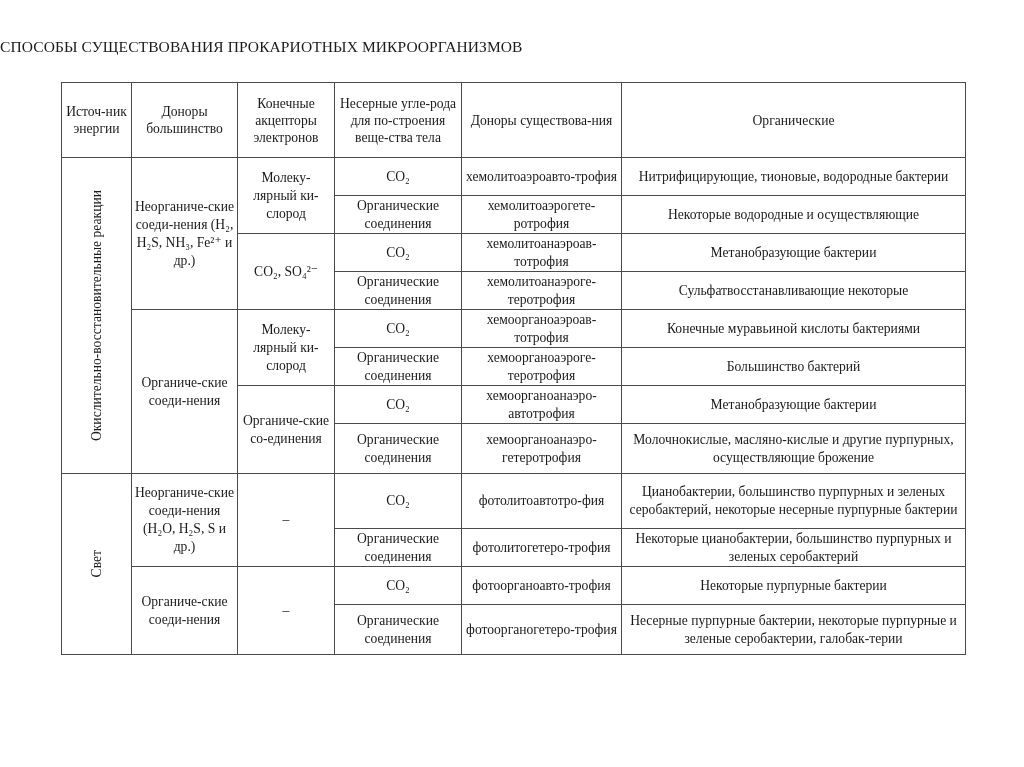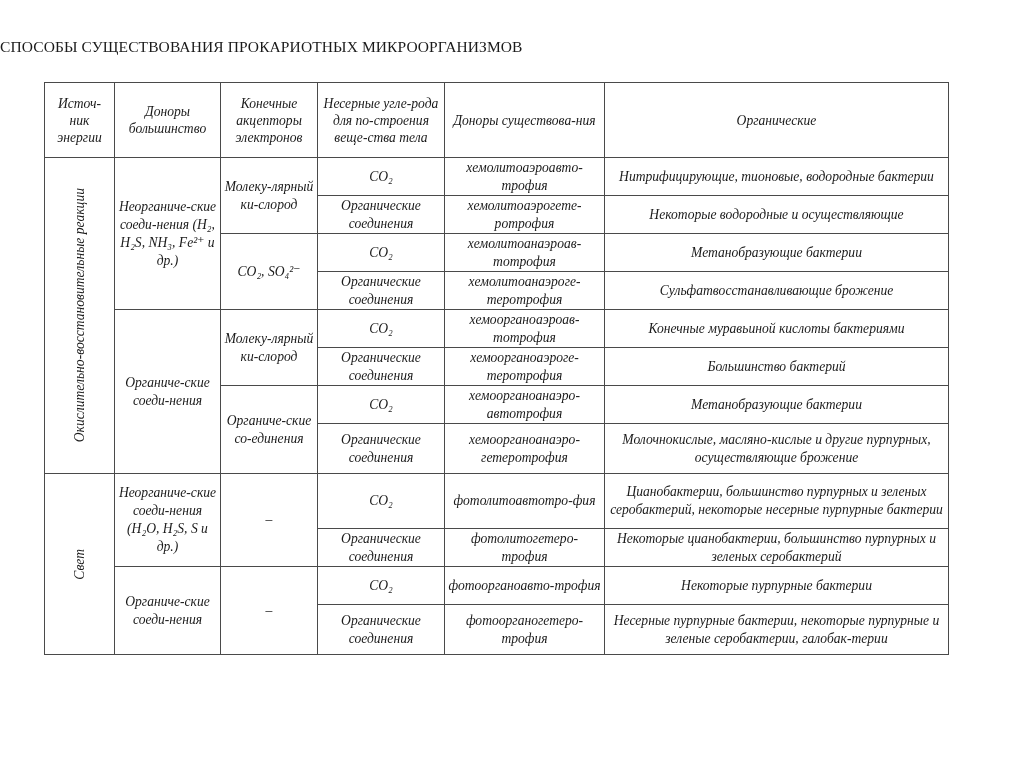--- a/index.html
+++ b/index.html
@@ -1,21 +1,21 @@
 <!DOCTYPE html>
 <html><head>
 <meta charset="utf-8">
 <style>
   html, body { margin: 0; padding: 0; background: #ffffff; }
   body { width: 1024px; height: 767px; position: relative; overflow: hidden;
          font-family: "Liberation Serif", "DejaVu Serif", serif; color: #1a1a1a; }
   .title { position: absolute; left: 0; width: 1024px; top: 38px; text-align: left;
            font-size: 15.5px; letter-spacing: 0.1px; }
-  table { position: absolute; left: 44px; top: 82px; border-collapse: collapse;
-          table-layout: fixed; width: 904px; font-style: italic; }
+  table { position: absolute; left: 61px; top: 82px; border-collapse: collapse;
+          table-layout: fixed; width: 904px; }
   td, th { border: 1.3px solid #4a4a4a; padding: 0 3px; text-align: center; vertical-align: middle;
            font-weight: normal; font-size: 13.6px; line-height: 18px; overflow: hidden; }
   th { height: 74px; line-height: 17px; }
   .r1 { height: 38px; }
   .tall { height: 50px; }
   .tall2 { height: 55px; }
   .vert { padding: 0; }
   .vert div { writing-mode: vertical-rl; transform: rotate(180deg); margin: 0 auto;
               white-space: nowrap; font-size: 13.6px; }
 </style>
@@ -62,21 +62,21 @@
     </tr>
     <tr class="r1">
       <td rowspan="2">CO₂, SO₄²⁻</td>
       <td>CO₂</td>
       <td>хемолитоанаэроав-тотрофия</td>
       <td>Метанобразующие бактерии</td>
     </tr>
     <tr class="r1">
       <td>Органические соединения</td>
       <td>хемолитоанаэроге-теротрофия</td>
-      <td>Сульфатвосстанавливающие брожение</td>
+      <td>Сульфатвосстанавливающие некоторые</td>
     </tr>
 
     <tr class="r1">
       <td rowspan="4">Органиче-ские соеди-нения</td>
       <td rowspan="2">Молеку-лярный ки-слород</td>
       <td>CO₂</td>
       <td>хемоорганоаэроав-тотрофия</td>
       <td>Конечные муравьиной кислоты бактериями</td>
     </tr>
     <tr class="r1">

